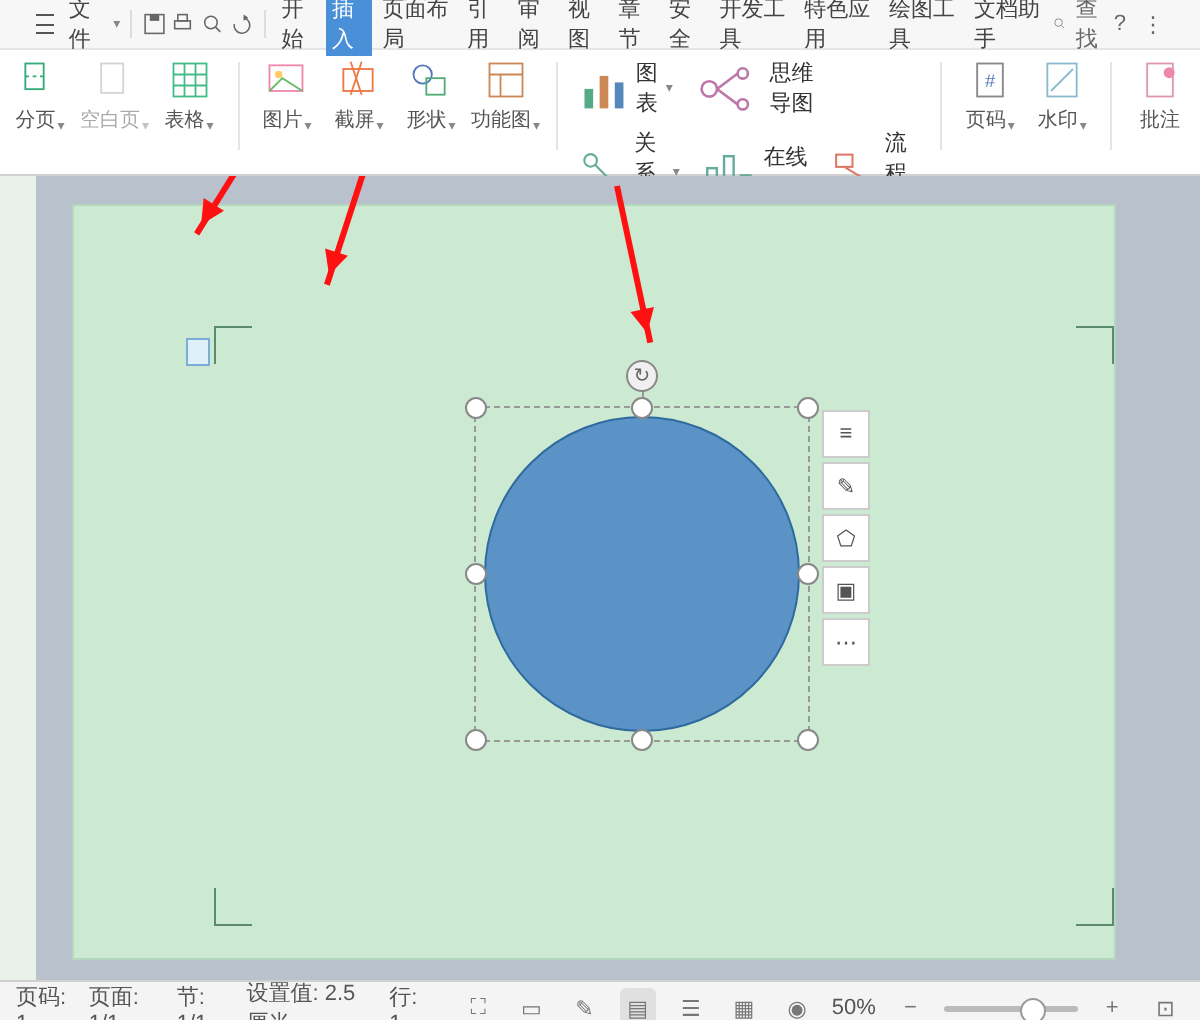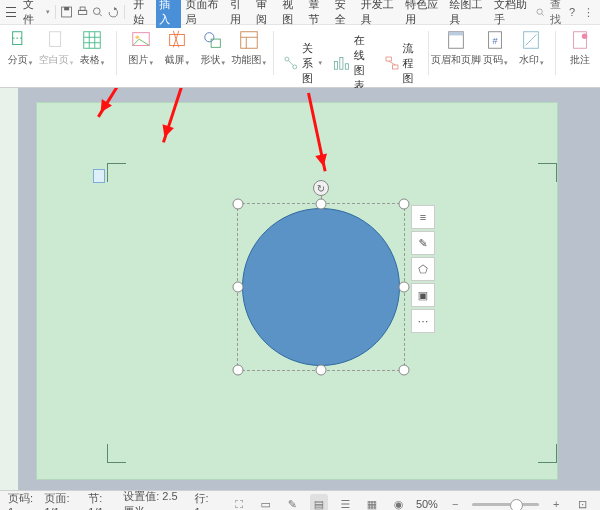--- a/index.html
+++ b/index.html
@@ -1,16 +1,16 @@
 <!DOCTYPE html>
 <html><head>
 <meta charset="utf-8">
 <style>
 body{margin:0;font-family:"Microsoft YaHei",Arial,sans-serif;font-size:11px;background:#fff;width:600px;height:510px;overflow:hidden;color:#333}
-.menubar{height:24px;background:#f7f7f7;display:flex;align-items:center;padding:0 6px;border-bottom:1px solid #e5e5e5;gap:2px}
+.menubar{height:24px;background:#f7f7f7;display:flex;align-items:center;padding:0 18px;border-bottom:1px solid #e5e5e5;gap:2px}
 .hamburger{width:12px;height:10px;display:flex;flex-direction:column;justify-content:space-between;margin-right:2px}
 .hamburger span{height:1px;background:#555}
 .menubar .lbl{padding:0 3px;color:#444}
 .menubar .iconbtn{width:16px;height:16px;display:flex;align-items:center;justify-content:center;color:#666}
 .menubar .sep{width:1px;height:14px;background:#ddd;margin:0 3px}
 .menubar .hl{background:#4a90d9;color:#fff;padding:1px 3px}
 .menubar .find{margin-left:auto;display:flex;align-items:center;gap:4px;color:#666}
 .toolbar{height:54px;background:#fff;border-bottom:1px solid #d0d0d0;display:flex;align-items:flex-start;padding:4px 6px;gap:8px}
 .tgrp{display:flex;flex-direction:column;align-items:center;gap:2px;min-width:28px}
 .tgrp .ic{width:22px;height:22px;display:flex;align-items:center;justify-content:center}
@@ -191,20 +191,39 @@
         </svg>
       </div>
     <span class="cap">
         <span>功能图</span>
         <span class="drop">▾</span>
       </span>
   </div>
   <div class="vsep"></div>
   <div style="display:flex;flex-direction:column;gap:4px">
     <div style="display:flex;gap:10px">
+      <span style="display:flex;align-items:center;gap:3px">
+          <svg width="16" height="14" viewBox="0 0 24 24">
+            <rect x="3" y="12" width="4" height="9" fill="#5a8"></rect>
+            <rect x="10" y="6" width="4" height="15" fill="#c85"></rect>
+            <rect x="17" y="9" width="4" height="12" fill="#58b"></rect>
+          </svg>
+          <span class="cap">图表</span>
+          <span class="drop">▾</span>
+        </span>
+      <span style="display:flex;align-items:center;gap:3px">
+          <svg width="16" height="14" viewBox="0 0 24 24">
+            <circle cx="5" cy="12" r="3" fill="none" stroke="#b7a"></circle>
+            <circle cx="18" cy="6" r="2" fill="none" stroke="#b7a"></circle>
+            <circle cx="18" cy="18" r="2" fill="none" stroke="#b7a"></circle>
+            <line x1="8" y1="12" x2="16" y2="6" stroke="#b7a"></line>
+            <line x1="8" y1="12" x2="16" y2="18" stroke="#b7a"></line>
+          </svg>
+          <span class="cap">思维导图</span>
+        </span>
     </div>
     <div style="display:flex;gap:10px">
       <span style="display:flex;align-items:center;gap:3px">
           <svg width="16" height="14" viewBox="0 0 24 24">
             <circle cx="6" cy="6" r="3" fill="none" stroke="#6a9"></circle>
             <circle cx="18" cy="18" r="3" fill="none" stroke="#6a9"></circle>
             <line x1="8" y1="8" x2="16" y2="16" stroke="#6a9"></line>
           </svg>
           <span class="cap">关系图</span>
           <span class="drop">▾</span>
@@ -221,29 +240,20 @@
           <svg width="16" height="14" viewBox="0 0 24 24">
             <rect x="3" y="3" width="8" height="6" fill="none" stroke="#d76"></rect>
             <rect x="13" y="15" width="8" height="6" fill="none" stroke="#d76"></rect>
             <line x1="7" y1="9" x2="17" y2="15" stroke="#d76"></line>
           </svg>
           <span class="cap">流程图</span>
         </span>
     </div>
   </div>
   <div class="vsep"></div>
-  <div class="tgrp">
-    <div class="ic">
-        <svg viewBox="0 0 24 24">
-          <rect x="4" y="3" width="16" height="18" fill="none" stroke="#888"></rect>
-          <rect x="4" y="3" width="16" height="4" fill="#bcd"></rect>
-        </svg>
-      </div>
-    <span class="cap">页眉和页脚</span>
-  </div>
   <div class="tgrp">
     <div class="ic">
         <svg viewBox="0 0 24 24">
           <rect x="5" y="3" width="14" height="18" fill="none" stroke="#888"></rect>
           <text x="12" y="16" font-size="10" text-anchor="middle" fill="#57b">#</text>
         </svg>
       </div>
     <span class="cap">
         <span>页码</span>
         <span class="drop">▾</span>

